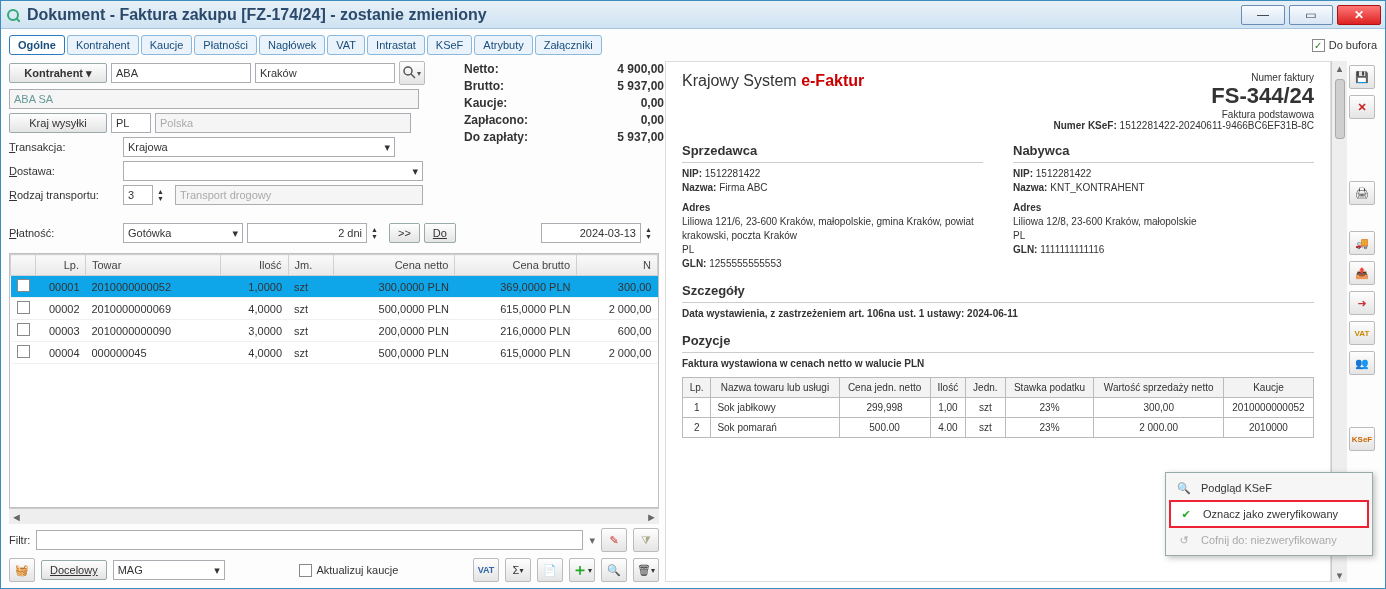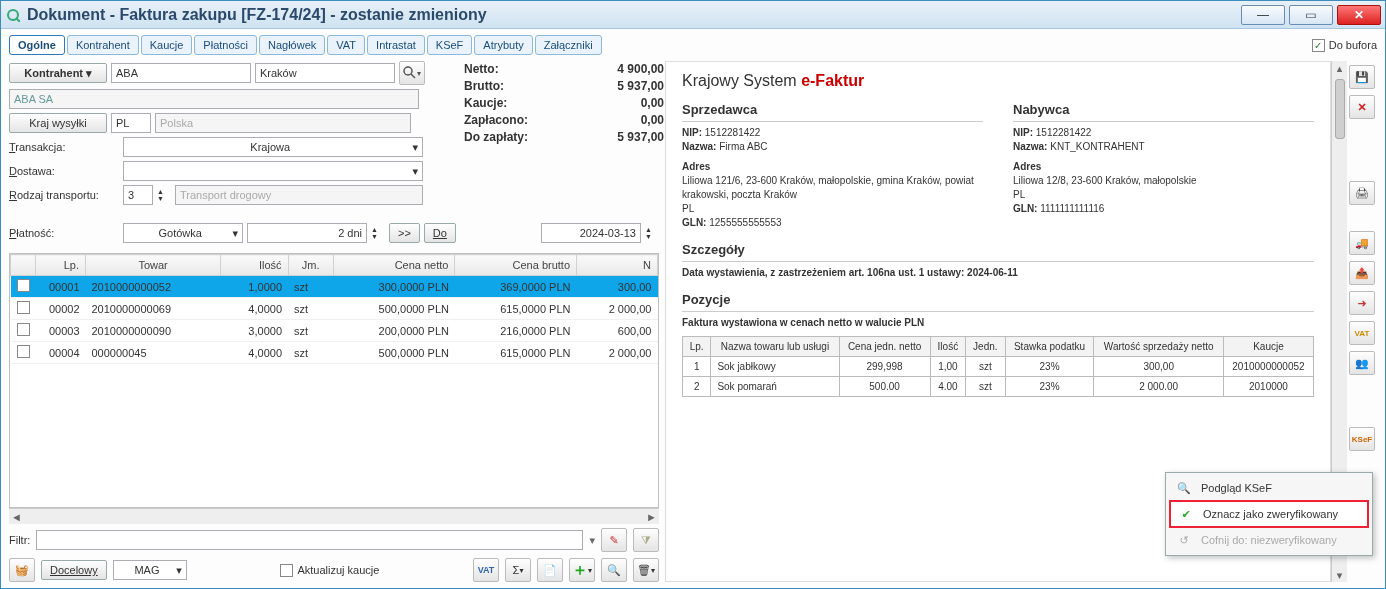--- a/index.html
+++ b/index.html
@@ -50,40 +50,40 @@
   }
   .left-col { width:650px; display:flex; flex-direction:column; }
   .form-row { display:flex; align-items:center; gap:4px; margin-bottom:4px;}
   .btn {
     padding:2px 8px; border:1px solid #9aa; background:linear-gradient(to bottom,#fefefe,#e4e4e4);
     min-height:20px; display:inline-flex; align-items:center; justify-content:center;
     border-radius:2px;
   }
   .input {
     border:1px solid #abadb3; background:#fff; height:20px; padding:0 4px; display:flex; align-items:center;
-    overflow:hidden; text-overflow:ellipsis; white-space:nowrap;text-align:center;
+    overflow:hidden; text-overflow:ellipsis; white-space:nowrap;
   }
   .input.ro { background:#f5f5f5; color:#699;}
   .label { width:110px; }
   .ultxt { text-decoration:underline; text-decoration-style: solid;}
   
   .totals {
     position:absolute; left:455px; top:0; width:200px;
   }
   .tot-row { display:flex; justify-content:space-between; font-size:12px; line-height:17px;}
   .tot-row b{ font-weight:bold;}
   
   .grid {
     border:1px solid #c0c0c0; flex:1 1 auto; min-height:200px; background:#fff; overflow:auto;
     position:relative; margin-top:6px;
   }
   .grid table { border-collapse:collapse; width:100%; font-size:11px;}
   .grid th {
     background:linear-gradient(to bottom,#fafafa,#e9e9e9); border:1px solid #d0d0d0;
-    padding:4px 6px; text-align:center; font-weight:normal; color:#444;
+    padding:4px 6px; text-align:left; font-weight:normal; color:#444;
     position:sticky; top:0;
   }
   .grid td { border-bottom:1px solid #f0f0f0; padding:3px 6px;}
   .grid td.r, .grid th.r { text-align:right;}
   .grid td.chkcol{ width:18px; text-align:center;}
   .grid tr.sel td { background:#0ea5e9;}
   .hscroll { height:16px; background:#eee; border-top:1px solid #ccc; display:flex; align-items:center; justify-content:space-between; padding:0 2px;}
   .hscroll span{ color:#666;}
   
   .filtr-row { display:flex; align-items:center; gap:6px; margin-top:4px;}
@@ -201,21 +201,21 @@
           </div>
           <div class="form-row">
             <div class="btn" style="width:98px">
                 <span>Kraj wysyłki</span>
               </div>
             <div class="input" style="width:40px">PL</div>
             <div class="input ro" style="width:256px;color:#aaa">Polska</div>
           </div>
           <div class="form-row">
             <span class="label"><span class="ultxt">T</span><span>ransakcja:</span></span>
-            <div class="input" style="width:300px">
+            <div class="input" style="width:272px">
               <span style="flex:1">Krajowa</span>
                 <span>▾</span>
             </div>
           </div>
           <div class="form-row">
             <span class="label"><span class="ultxt">D</span>ostawa:</span>
             <div class="input" style="width:300px">
               <span style="flex:1"></span>
                 <span>▾</span>
             </div>
@@ -352,21 +352,21 @@
             </div>
         </div>
 
         <div class="bottom-row">
           <div class="iconbtn">
               <span>🧺</span>
             </div>
           <div class="btn">
               <span class="ultxt">Docelowy</span>
             </div>
-          <div class="input" style="width:74px">
+          <div class="input" style="width:112px">
             <span style="flex:1">MAG</span>
               <span>▾</span>
           </div>
           <div style="flex:1;display:flex;justify-content:center">
             <span class="chk" style="background:#fff"></span>
             <span style="margin-left:4px">Aktualizuj kaucje</span>
           </div>
           <div class="iconbtn">
               <span style="font-size:9px;color:#36a;font-weight:bold">VAT</span>
             </div>
@@ -389,20 +389,26 @@
               <span style="font-size:8px">▾</span>
             </div>
         </div>
       </div>
 
       <div class="preview-wrap rel">
         <div class="right-col">
           <div style="display:flex;justify-content:space-between">
             <div class="hdr1">
               <span>Krajowy System </span><span class="eF">e-Faktur</span>
+            </div>
+            <div style="text-align:right">
+              <div class="smallr">Numer faktury</div>
+              <div class="fvnum">FS-344/24</div>
+              <div class="smallr">Faktura podstawowa</div>
+              <div class="smallr"><b>Numer KSeF:</b> <span>1512281422-20240611-9466BC6EF31B-8C</span></div>
             </div>
           </div>
 
           <div class="sec two-col">
             <div>
               <h3>Sprzedawca</h3>
               <div class="small"><b>NIP:</b> <span>1512281422</span></div>
               <div class="small"><b>Nazwa:</b> <span>Firma ABC</span></div>
               <div class="small" style="margin-top:6px"><b>Adres</b></div>
               <div class="small">Liliowa 121/6, 23-600 Kraków, małopolskie, gmina Kraków, powiat krakowski, poczta Kraków</div>

